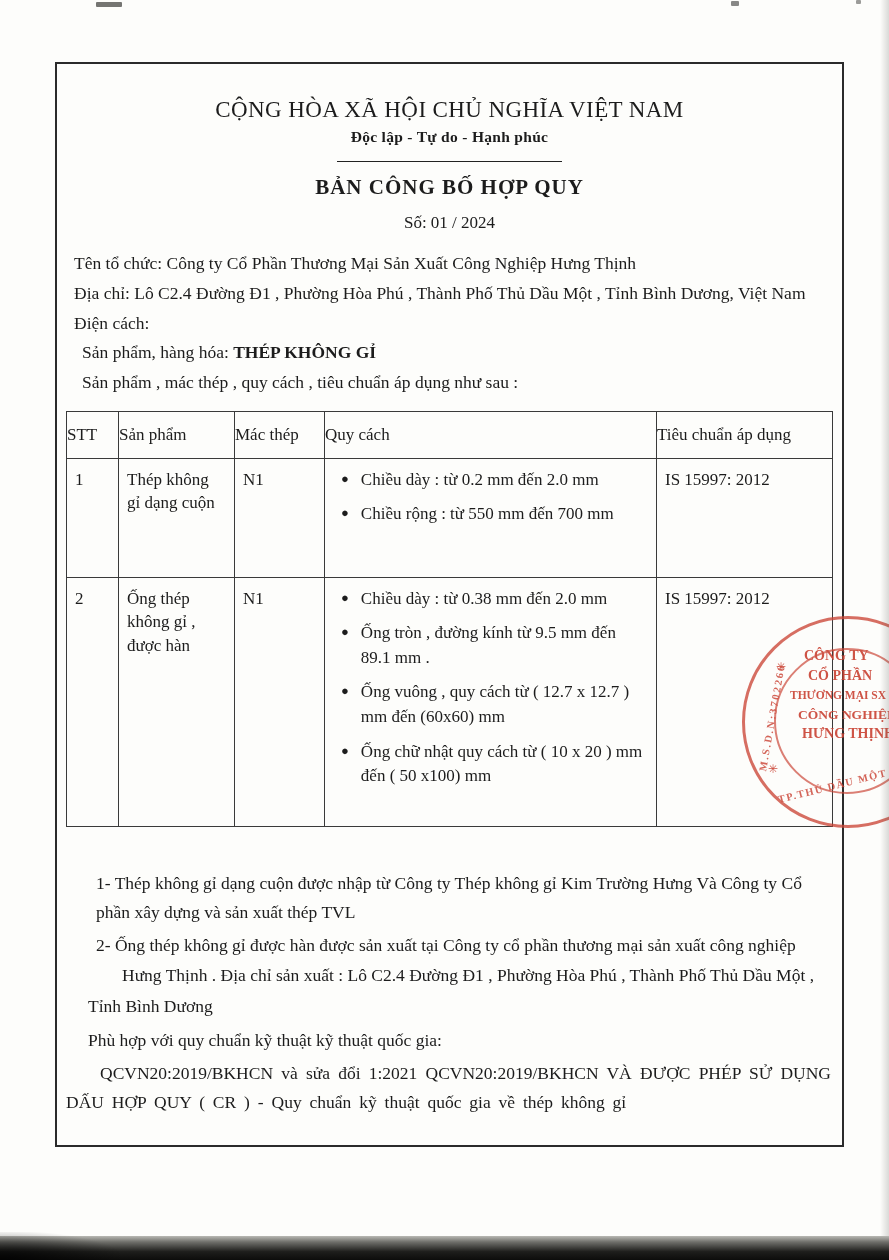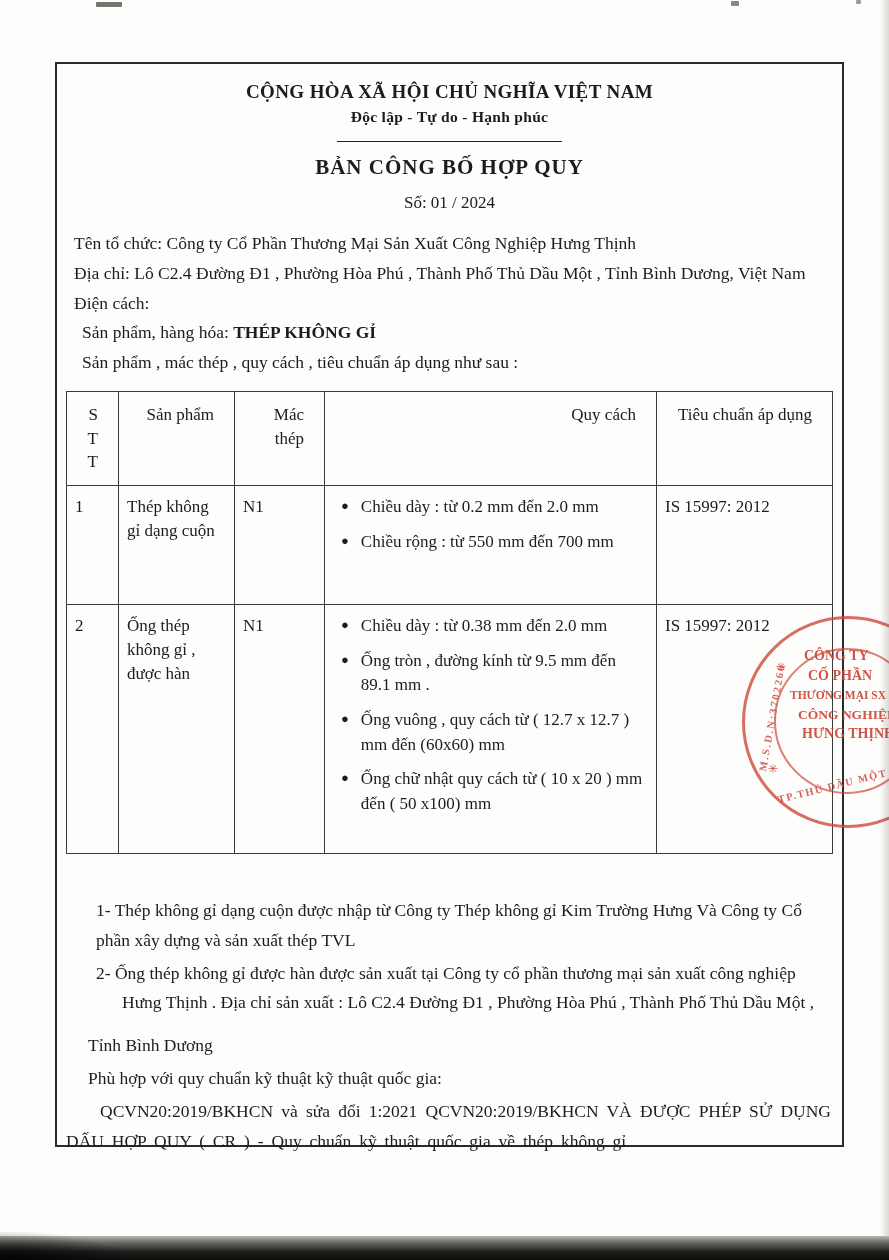--- a/index.html
+++ b/index.html
@@ -13,21 +13,21 @@
     position:relative;width:889px;height:1260px;
     background:#fdfdfb;overflow:hidden;color:#1c1c1c;
   }
   
   .frame{
     position:absolute;left:55px;top:62px;width:789px;height:1085px;
     border:2px solid #2b2b2b;box-sizing:border-box;
     padding:15px 9px 0 9px;
   }
   .center{text-align:center;}
-  .nat-header{font-weight:bold;font-size:19px;letter-spacing:.4px;margin-top:2px;}
+  .nat-header{font-weight:normal;font-size:23px;letter-spacing:.4px;margin-top:18px;}
   .motto-wrap{margin-top:5px;}
   .motto{
     display:inline-block;font-weight:bold;font-size:15.5px;
     border-bottom:1.8px solid #222;padding:0 14px 15px 14px;letter-spacing:.3px;
   }
   .doc-title{font-weight:bold;font-size:21px;letter-spacing:1px;margin-top:13px;}
   .doc-number{font-size:17px;margin-top:13px;}
 
   .info{margin-top:16px;font-size:17.5px;line-height:1.7;}
   .info p{margin:0 0 0 8px;}
@@ -36,32 +36,32 @@
 
   table.spec{
     table-layout:fixed;border-collapse:collapse;
     width:766px;margin:13px 0 0 0;font-size:17px;
   }
   table.spec th, table.spec td{
     border:1.4px solid #3a3a3a;vertical-align:top;
     padding:9px 8px;font-weight:normal;text-align:left;
     line-height:1.4;word-wrap:break-word;
   }
-  table.spec th{padding:11px 20px;text-align:right;}
+  table.spec th{padding:11px 0;}
   td.c, th.c{text-align:center;}
   td.just{text-align:justify;}
   tr.row1 td{height:100px;}
   tr.row2 td{height:230px;}
   .spec-item{display:flex;gap:12px;margin:0 0 10px 8px;line-height:1.45;}
   .spec-item .dot{flex:0 0 auto;font-size:13px;line-height:1.7;}
 
   .notes{margin:42px 0 0 0;font-size:17.5px;line-height:1.68;}
   .note1{margin:0 4px 4px 30px;}
   .note2{margin:0 4px 0 56px;text-indent:-26px;}
-  .province{margin:13px 0 0 22px;}
+  .province{margin:2px 0 0 22px;}
   .conf-intro{margin:4px 0 0 22px;}
   .conf-detail{
     margin:4px 2px 0 0;text-indent:34px;text-align:justify;
     word-spacing:3.5px;
   }
 
   
   .stamp{
     position:absolute;left:742px;top:616px;width:212px;height:212px;
     color:#cb4637;pointer-events:none;opacity:.92;

